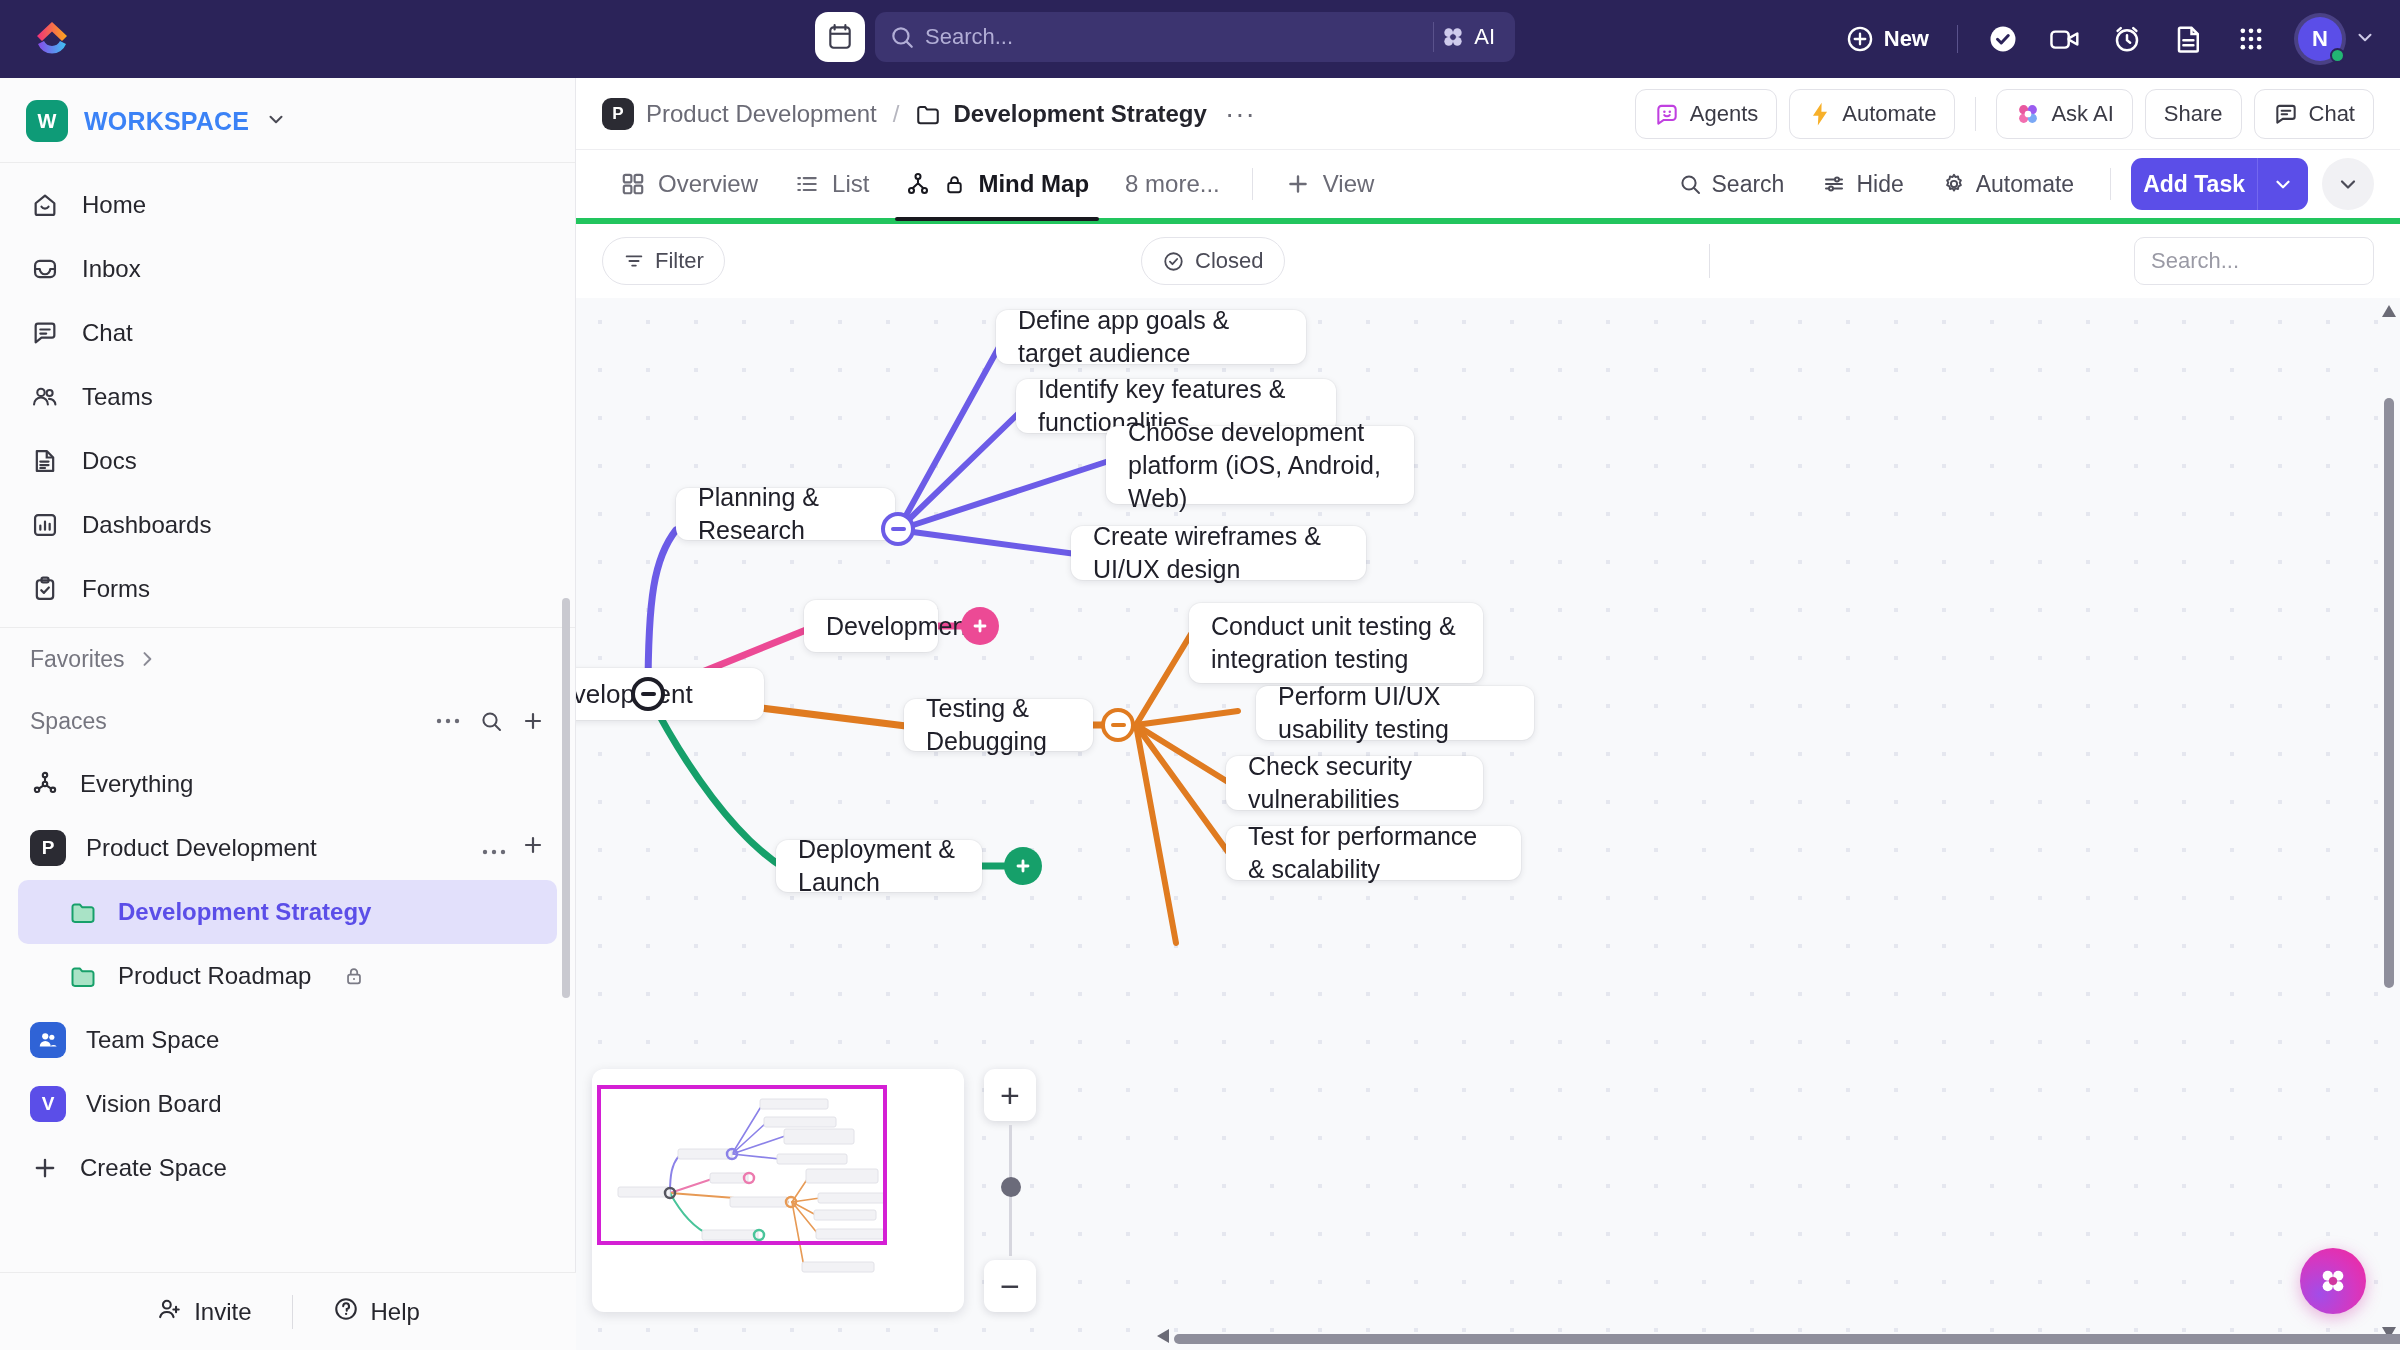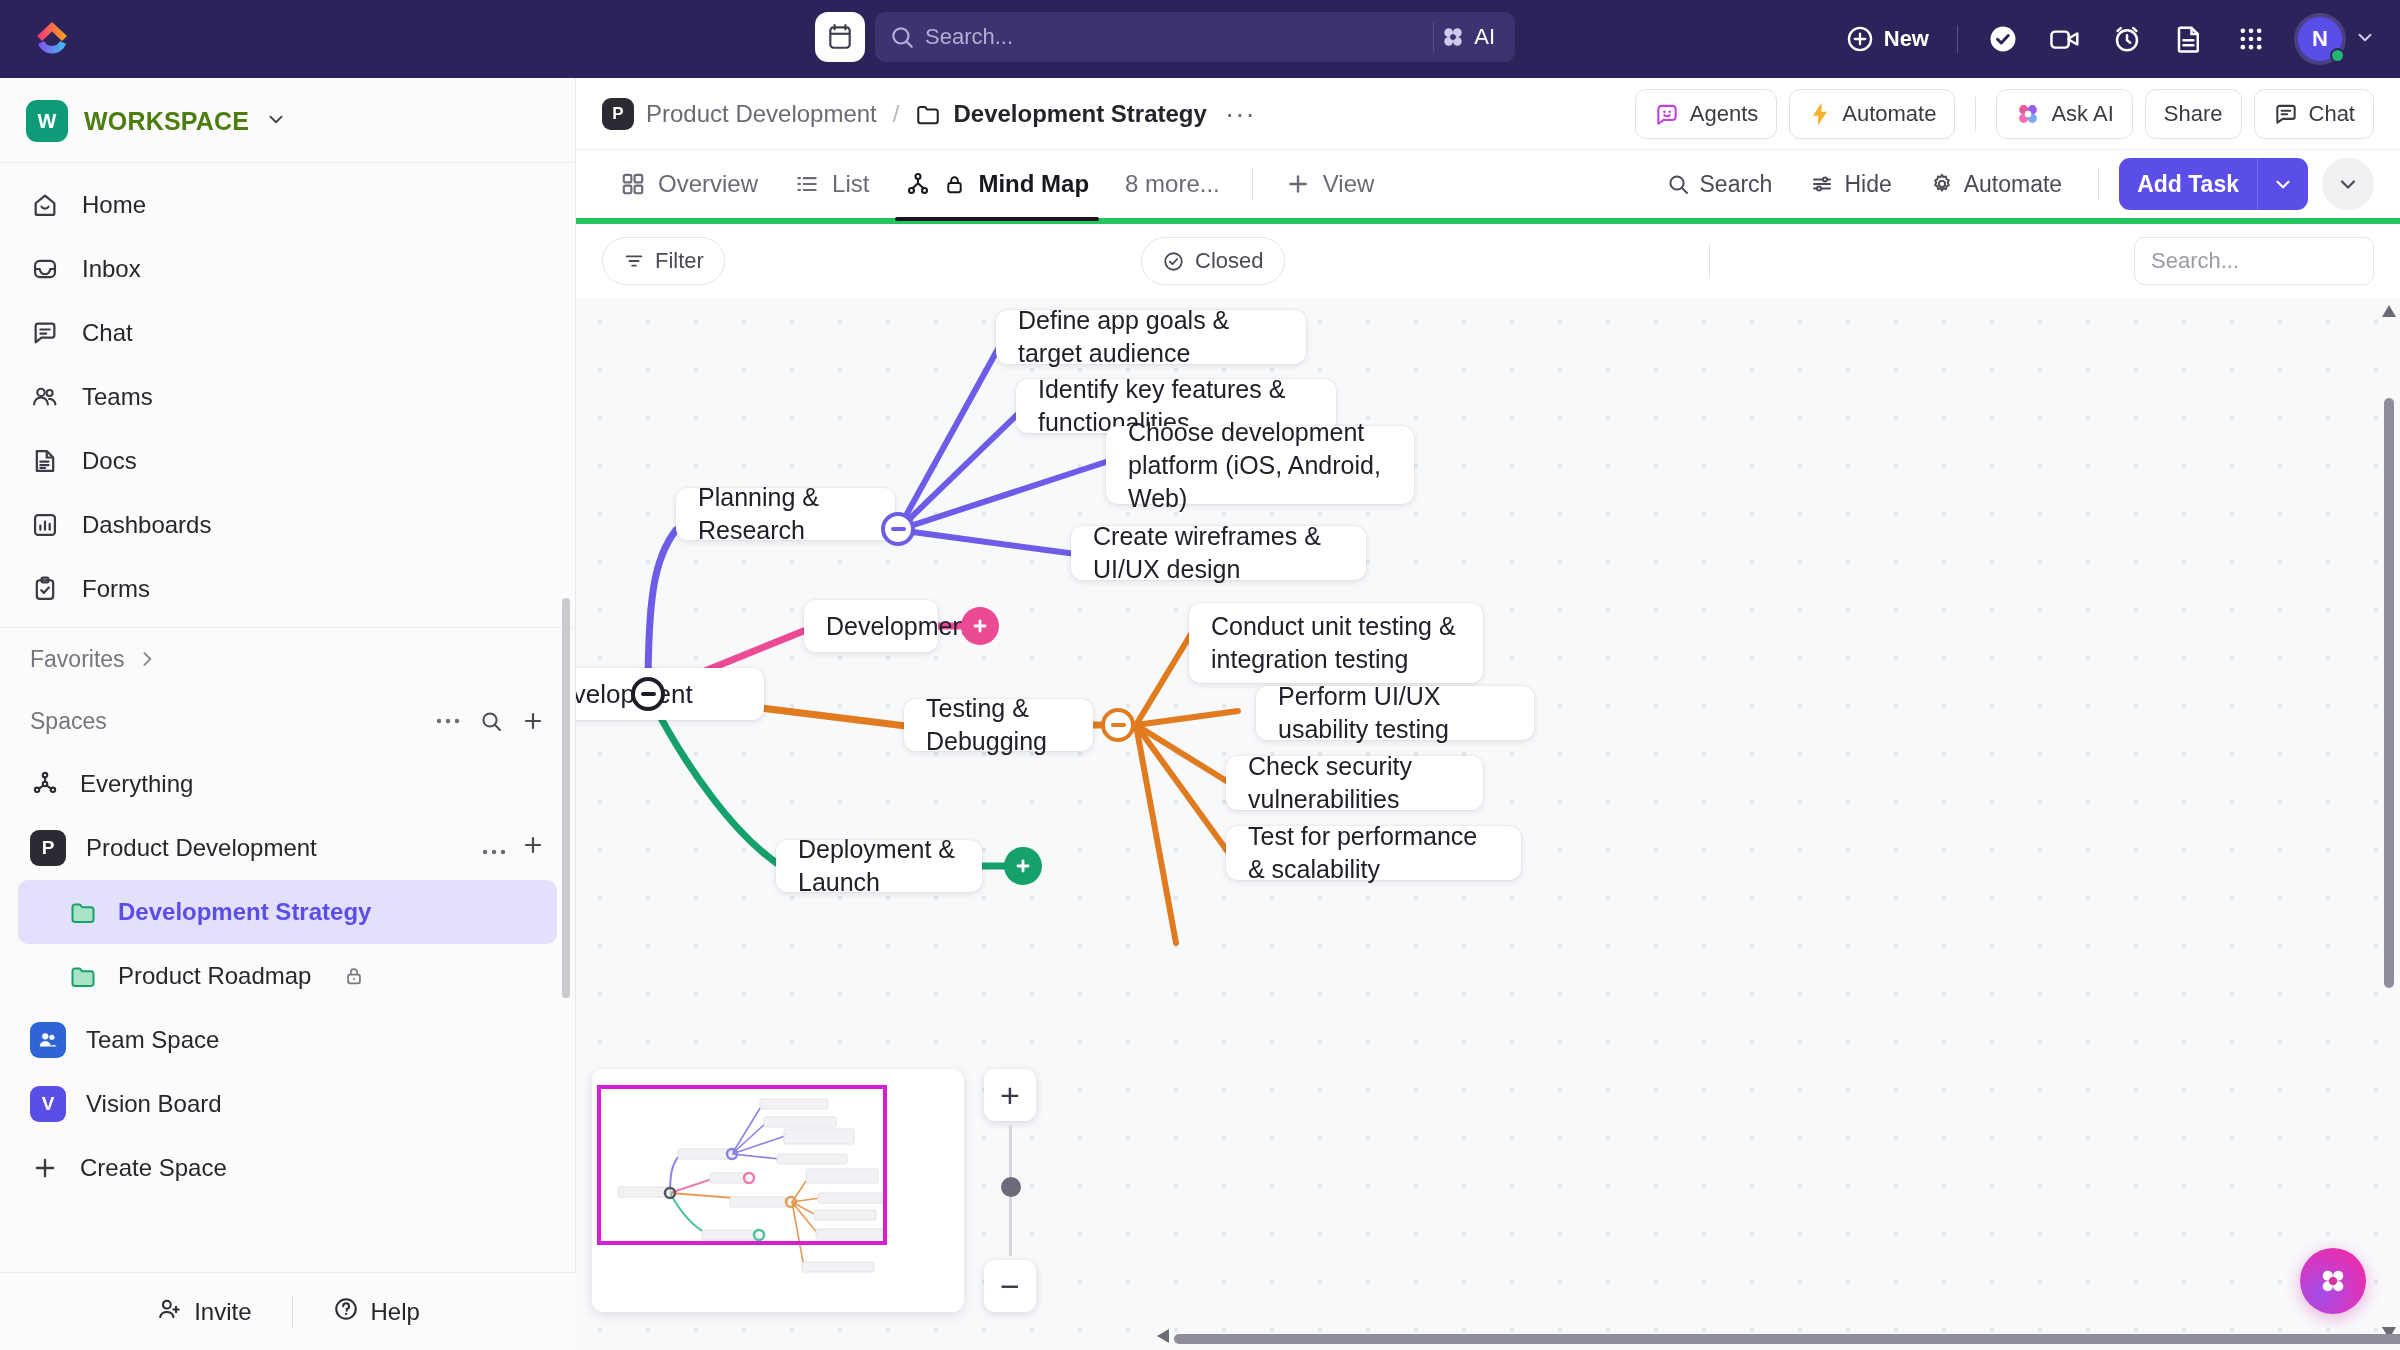--- a/index.html
+++ b/index.html
@@ -59,21 +59,21 @@
   
   #sidebar {
     position: absolute; left: 0; top: 78px; width: 576px; height: 1272px;
     background: #fbfbfc; border-right: 1px solid #e8e8ec;
   }
   .ws-header { display: flex; align-items: center; gap: 16px; padding: 22px 26px 20px 26px;
                border-bottom: 1px solid #ececed; cursor: pointer; }
   .ws-badge { width: 42px; height: 42px; border-radius: 11px; background: #0e9b77;
               color: #fff; font-size: 20px; font-weight: bold;
               display: flex; align-items: center; justify-content: center; }
-  .ws-title { font-size: 25px; font-weight: bold; color: #4d7c0f; letter-spacing: .2px; }
+  .ws-title { font-size: 25px; font-weight: bold; color: #3b82f6; letter-spacing: .2px; }
 
   .nav-list { padding: 10px 0 6px 0; border-bottom: 1px solid #ececed; }
   .nav-item { display: flex; align-items: center; gap: 22px; height: 64px; padding: 0 30px;
               cursor: pointer; color: #26262d; font-size: 24px; }
   .nav-ico { width: 30px; height: 30px; flex: 0 0 30px; display:flex; align-items:center; justify-content:center;}
 
   .sec-head { display: flex; align-items: center; height: 62px; padding: 0 30px;
               color: #75757f; font-size: 23px; }
   .sec-head .grow { flex: 1; }
   .sec-actions { display: flex; align-items: center; gap: 18px; }
@@ -125,21 +125,21 @@
                        height: 4px; background: #18181f; border-radius: 2px; }
   .tab-more { font-size: 24px; color: #6b6b76; padding: 0 18px; cursor: pointer; }
   .tab-sep { width: 1px; height: 32px; background: #e2e2e8; margin: 0 14px; }
   .tabbar-right { margin-left: auto; display: flex; align-items: center; gap: 6px; text-align: right; }
   .ghost-btn { display: flex; align-items: center; gap: 10px; height: 50px; padding: 0 16px;
                font-size: 23px; color: #4b4b57; cursor: pointer; border-radius: 10px; }
   .addtask {
     display: flex; align-items: center; height: 52px; background: #5b4ee8; color: #fff;
     border-radius: 11px; font-size: 23px; font-weight: bold; cursor: pointer; overflow: hidden;
   }
-  .addtask .lbl { padding: 0 18px; }
+  .addtask .lbl { padding: 0 12px; }
   .addtask .cv { padding: 0 14px; height: 52px; display: flex; align-items: center;
                  border-left: 1px solid #7468ef; }
   .round-chev { width: 52px; height: 52px; border-radius: 50%; background: #f1f1f4;
                 display: flex; align-items: center; justify-content: center; cursor: pointer; margin-left:8px;}
 
   
   #filterbar { height: 74px; display: flex; align-items: center; justify-content: space-between;
                padding: 0 26px; gap: 19px; }
   .fpill { display: flex; align-items: center; gap: 10px; height: 48px; padding: 0 20px;
            border: 1px solid #e4e4ea; border-radius: 24px; font-size: 22px; color: #4b4b57;

